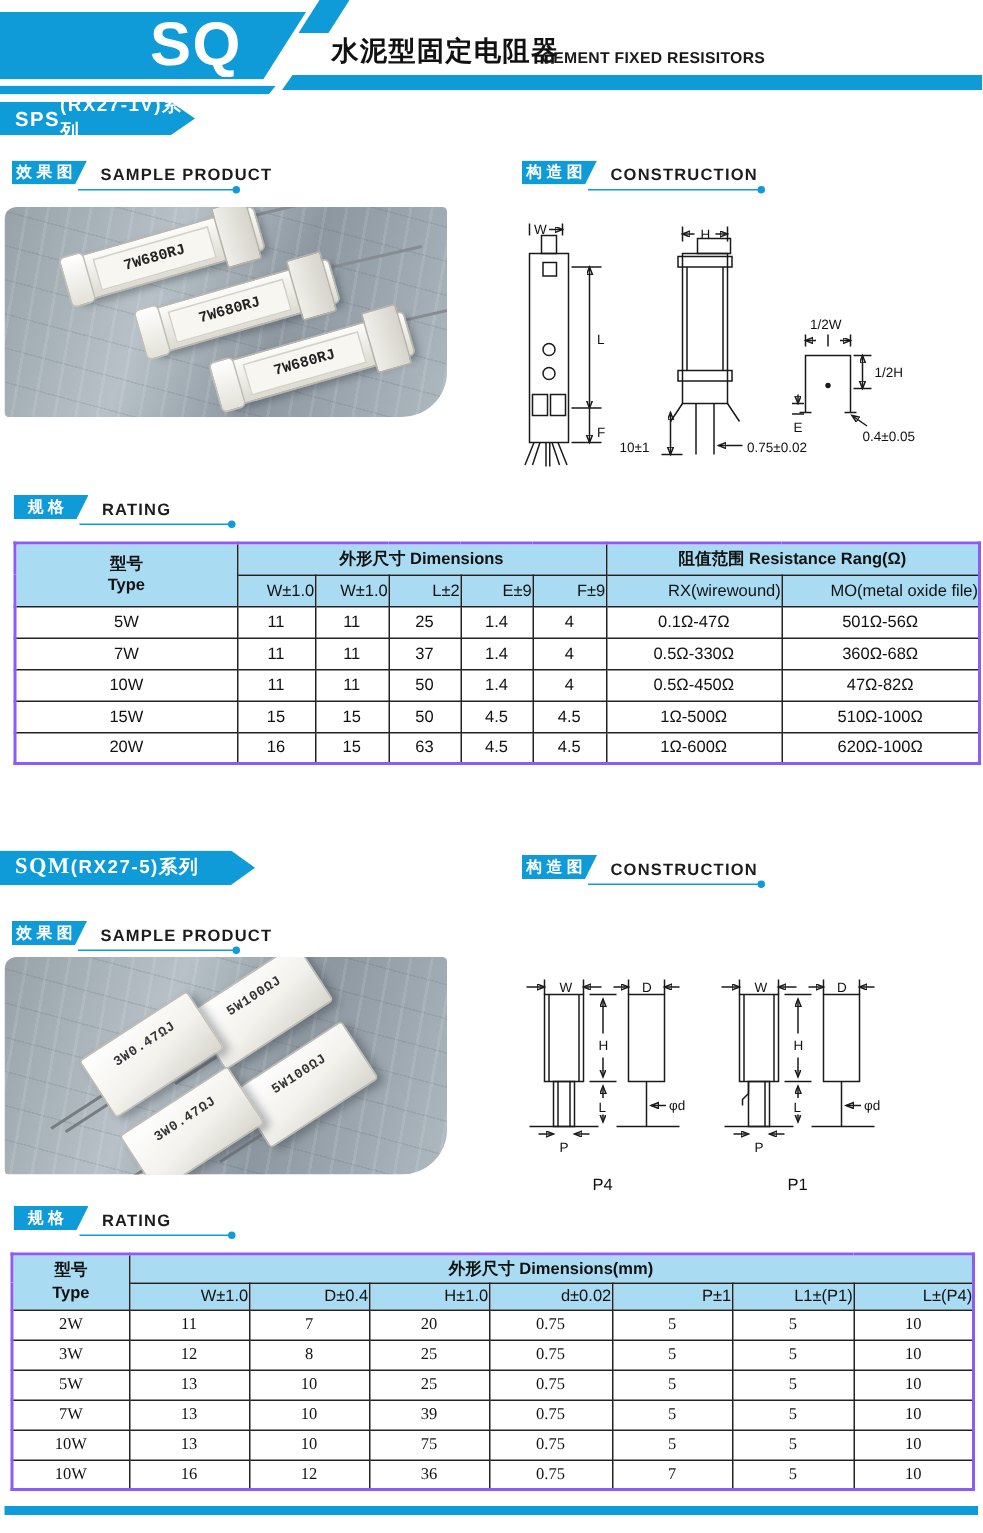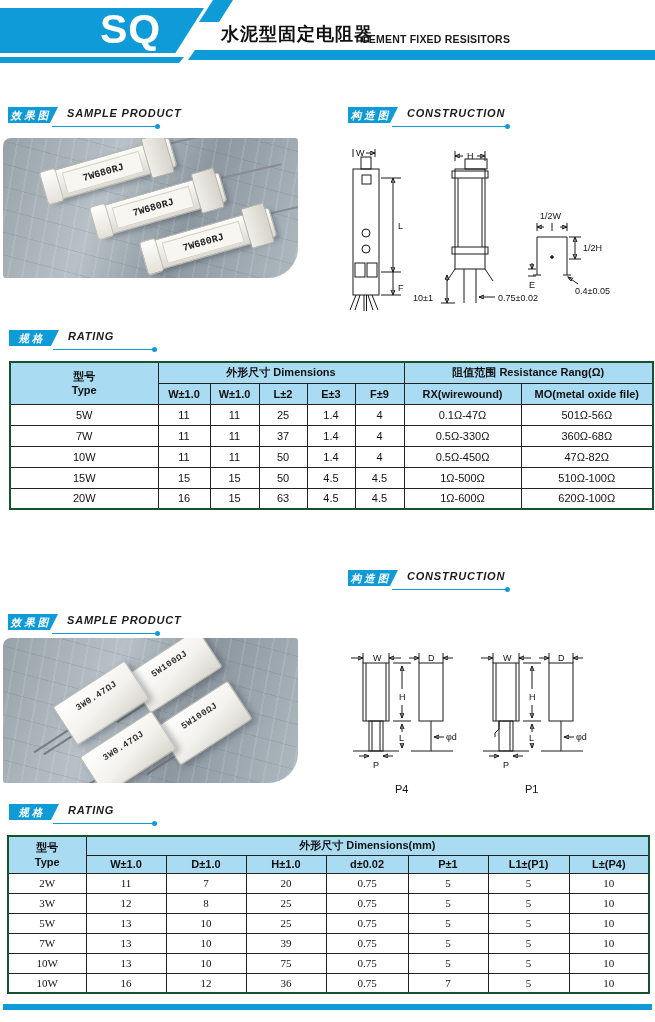--- a/index.html
+++ b/index.html
@@ -22,21 +22,21 @@
 
   
   .banner{position:absolute;background:var(--blue);color:#fff;display:flex;align-items:center;
           padding-left:10px;box-sizing:border-box;
           clip-path:polygon(0 0,calc(100% - 16px) 0,100% 50%,calc(100% - 16px) 100%,0 100%);}
   .banner .code{font-size:13.5px;font-weight:bold;letter-spacing:1px;}
   .banner .code.serif{font-family:"Liberation Serif",serif;font-size:15px;}
   .banner .rest{font-size:12.5px;font-weight:bold;letter-spacing:1px;}
 
   
-  .tag{position:absolute;height:16px;display:flex;align-items:flex-start;font-style:italic;}
+  .tag{position:absolute;height:16px;display:flex;align-items:flex-end;}
   .tag-box{width:50px;height:16px;background:var(--blue);color:#fff;flex:0 0 auto;
            clip-path:polygon(0 0,100% 0,calc(100% - 8px) 100%,0 100%);
            font-size:10.5px;font-weight:bold;letter-spacing:3px;line-height:16px;
            text-align:center;box-sizing:border-box;padding-right:4px;}
   .tag-en{margin-left:9px;font-size:11px;font-weight:600;color:#1c1c1c;letter-spacing:.8px;white-space:nowrap;}
   .tag-line{position:absolute;left:44px;right:2px;bottom:-4px;height:1.5px;background:var(--blue);}
   .tag-line::after{content:"";position:absolute;right:-4px;top:-1.8px;width:5px;height:5px;
            border-radius:50%;background:var(--blue);}
 
   
@@ -70,25 +70,25 @@
   .res2 .w1{left:-40px;top:27px;width:44px;}
   .res2 .w2{left:-33px;top:34px;width:37px;}
 
   
   .diagram{position:absolute;}
   .diagram line,.diagram path,.diagram rect,.diagram circle,.diagram polyline{stroke:#1a1a1a;fill:none;stroke-width:1;}
   .diagram text{font:9px "Liberation Sans",sans-serif;fill:#111;stroke:none;}
   .diagram .dot{fill:#1a1a1a;}
 
   
-  .dtable{position:absolute;border-collapse:collapse;table-layout:fixed;border:2px solid #14532d;background:#fff;}
+  .dtable{position:absolute;border-collapse:collapse;table-layout:fixed;border:2px solid #8b5cf6;background:#fff;}
   .dtable th,.dtable td{border:1px solid #222;text-align:center;vertical-align:middle;
         padding:0;font-size:11px;white-space:nowrap;overflow:hidden;}
   .dtable thead th{background:var(--hdrblue);font-weight:600;}
-  .dtable thead .sub th,.dtable .subrow th{font-weight:700;}
+  .dtable thead .sub th,.dtable .subrow th{font-weight:400;text-align:right;}
   .t1 thead tr{height:21px;} .t1 tbody tr{height:21px;}
   .t2 thead tr.g{height:19px;} .t2 thead tr.s{height:18px;} .t2 tbody tr{height:20px;font-family:Liberation Serif, serif;}
   .type-head{line-height:1.3;font-weight:600;}
 
   .footer-bar{position:absolute;left:3px;top:1004px;width:649px;height:6px;background:var(--blue);}
 
   :root{--blue:#0F9BD8;--hdrblue:#A9DCF2;}
 </style>
 </head>
 <body>
@@ -98,20 +98,24 @@
   <div>
     <div class="h-main"></div>
     <div class="h-wedge"></div>
     <div class="h-strip"></div>
     <div class="h-bar"></div>
     <div class="h-sq">SQ</div>
     <div class="h-cn">水泥型固定电阻器</div>
     <div class="h-en">CEMENT FIXED RESISITORS</div>
   </div>
 
+  <div class="banner" style="left:0;top:68px;width:130px;height:22px;">
+    <span class="code">SPS</span>
+      <span class="rest">(RX27-1V)系列</span>
+  </div>
 
   <div class="tag" style="left:8px;top:107px;width:150px;">
     <div class="tag-box">效果图</div>
     <div class="tag-en">SAMPLE PRODUCT</div>
     <div class="tag-line"></div>
   </div>
   <div class="tag" style="left:348px;top:107px;width:160px;">
     <div class="tag-box">构造图</div>
     <div class="tag-en">CONSTRUCTION</div>
     <div class="tag-line"></div>
@@ -238,21 +242,21 @@
           <div>型号</div>
           <div>Type</div>
         </th>
         <th colspan="5">外形尺寸 Dimensions</th>
         <th colspan="2">阻值范围 Resistance Rang(Ω)</th>
       </tr>
       <tr class="subrow">
         <th>W±1.0</th>
         <th>W±1.0</th>
         <th>L±2</th>
-        <th>E±3</th>
+        <th>E±9</th>
         <th>F±9</th>
         <th>RX(wirewound)</th>
         <th>MO(metal oxide file)</th>
       </tr>
     </thead>
     <tbody>
         <tr>
           <td>5W</td>
           <td>11</td>
           <td>11</td>
@@ -298,20 +302,24 @@
           <td>15</td>
           <td>63</td>
           <td>4.5</td>
           <td>4.5</td>
           <td>1Ω-600Ω</td>
           <td>620Ω-100Ω</td>
         </tr>
       </tbody>
   </table>
 
+  <div class="banner" style="left:0;top:567px;width:170px;height:23px;">
+    <span class="code serif">SQM</span>
+      <span class="rest">(RX27-5)系列</span>
+  </div>
   <div class="tag" style="left:348px;top:570px;width:160px;">
     <div class="tag-box">构造图</div>
     <div class="tag-en">CONSTRUCTION</div>
     <div class="tag-line"></div>
   </div>
   <div class="tag" style="left:8px;top:614px;width:150px;">
     <div class="tag-box">效果图</div>
     <div class="tag-en">SAMPLE PRODUCT</div>
     <div class="tag-line"></div>
   </div>
@@ -447,21 +455,21 @@
     <thead>
       <tr class="g">
         <th rowspan="2" class="type-head">
           <div>型号</div>
           <div>Type</div>
         </th>
         <th colspan="7">外形尺寸 Dimensions(mm)</th>
       </tr>
       <tr class="s subrow">
         <th>W±1.0</th>
-        <th>D±1.0</th>
+        <th>D±0.4</th>
         <th>H±1.0</th>
         <th>d±0.02</th>
         <th>P±1</th>
         <th>L1±(P1)</th>
         <th>L±(P4)</th>
       </tr>
     </thead>
     <tbody>
         <tr>
           <td>2W</td>

